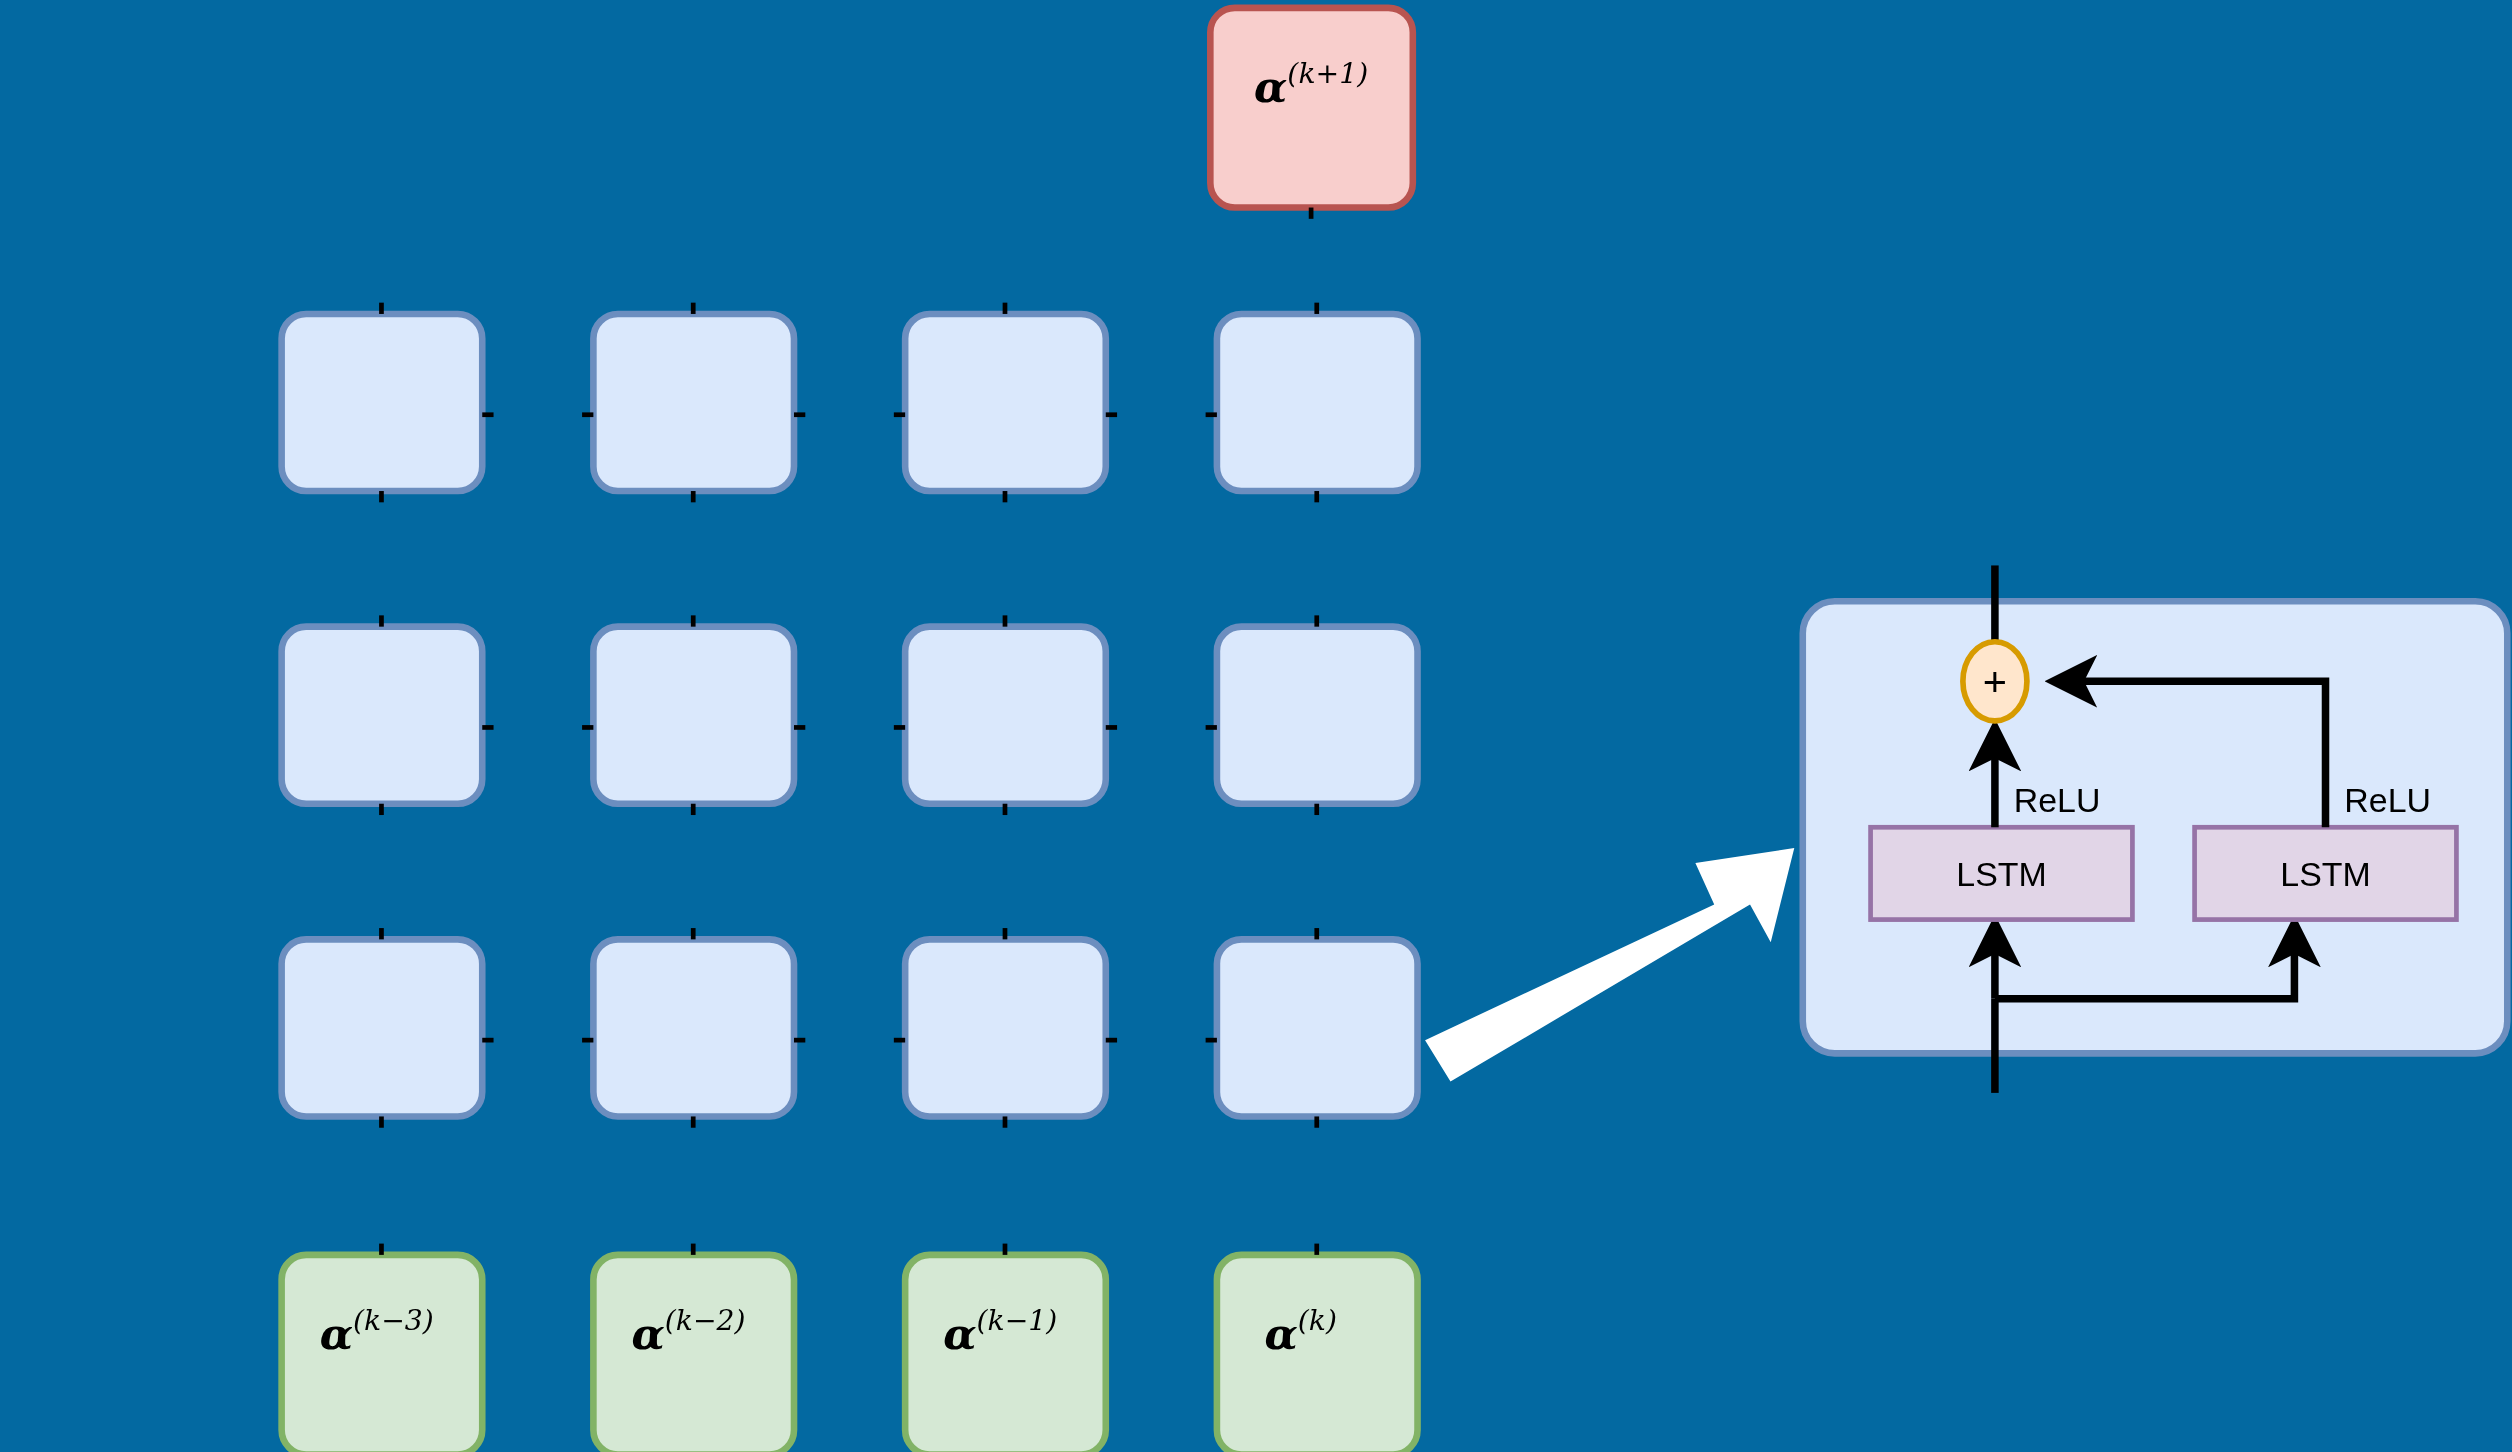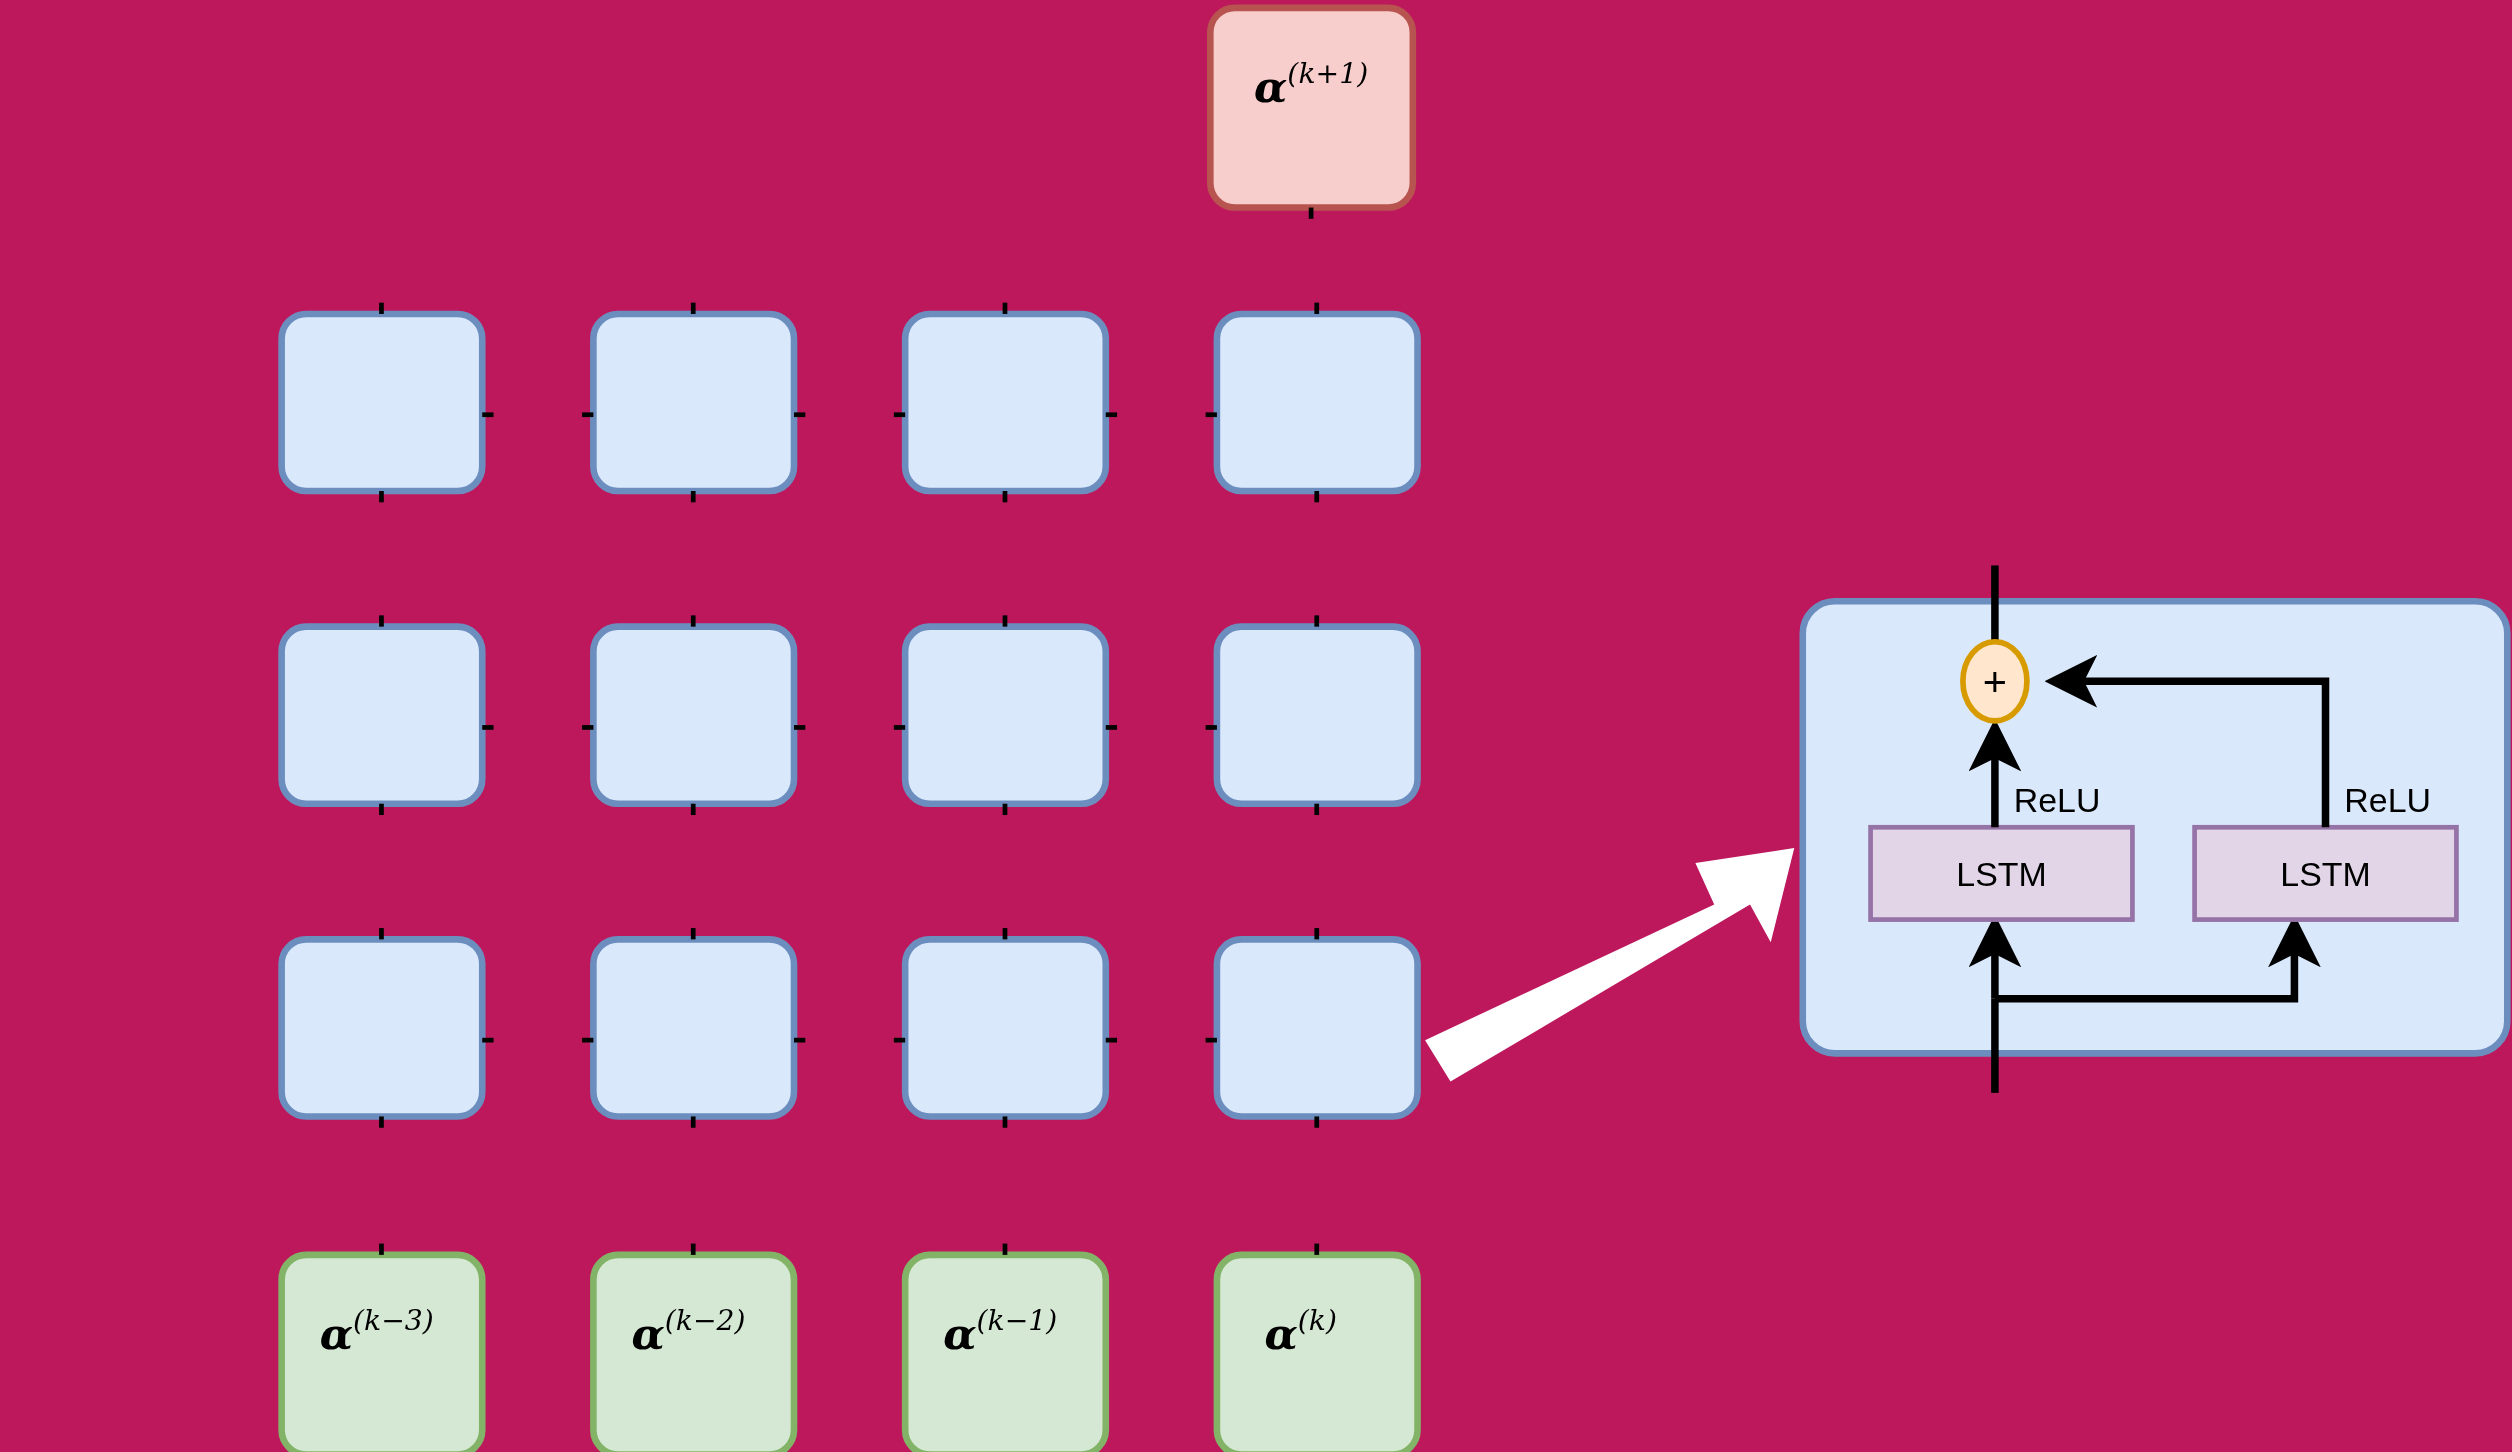--- a/index.html
+++ b/index.html
@@ -10,21 +10,21 @@
   body {
     width: 2512px;
     height: 1453px;
     overflow: hidden;
     font-family: "Liberation Sans", sans-serif;
   }
   #diagram-root {
     position: relative;
     width: 2512px;
     height: 1453px;
-    background: #be185d;
+    background: #0369a1;
   }
   svg.canvas {
     position: absolute;
     top: 0;
     left: 0;
     width: 2512px;
     height: 1453px;
     display: block;
   }
   .node-label {

